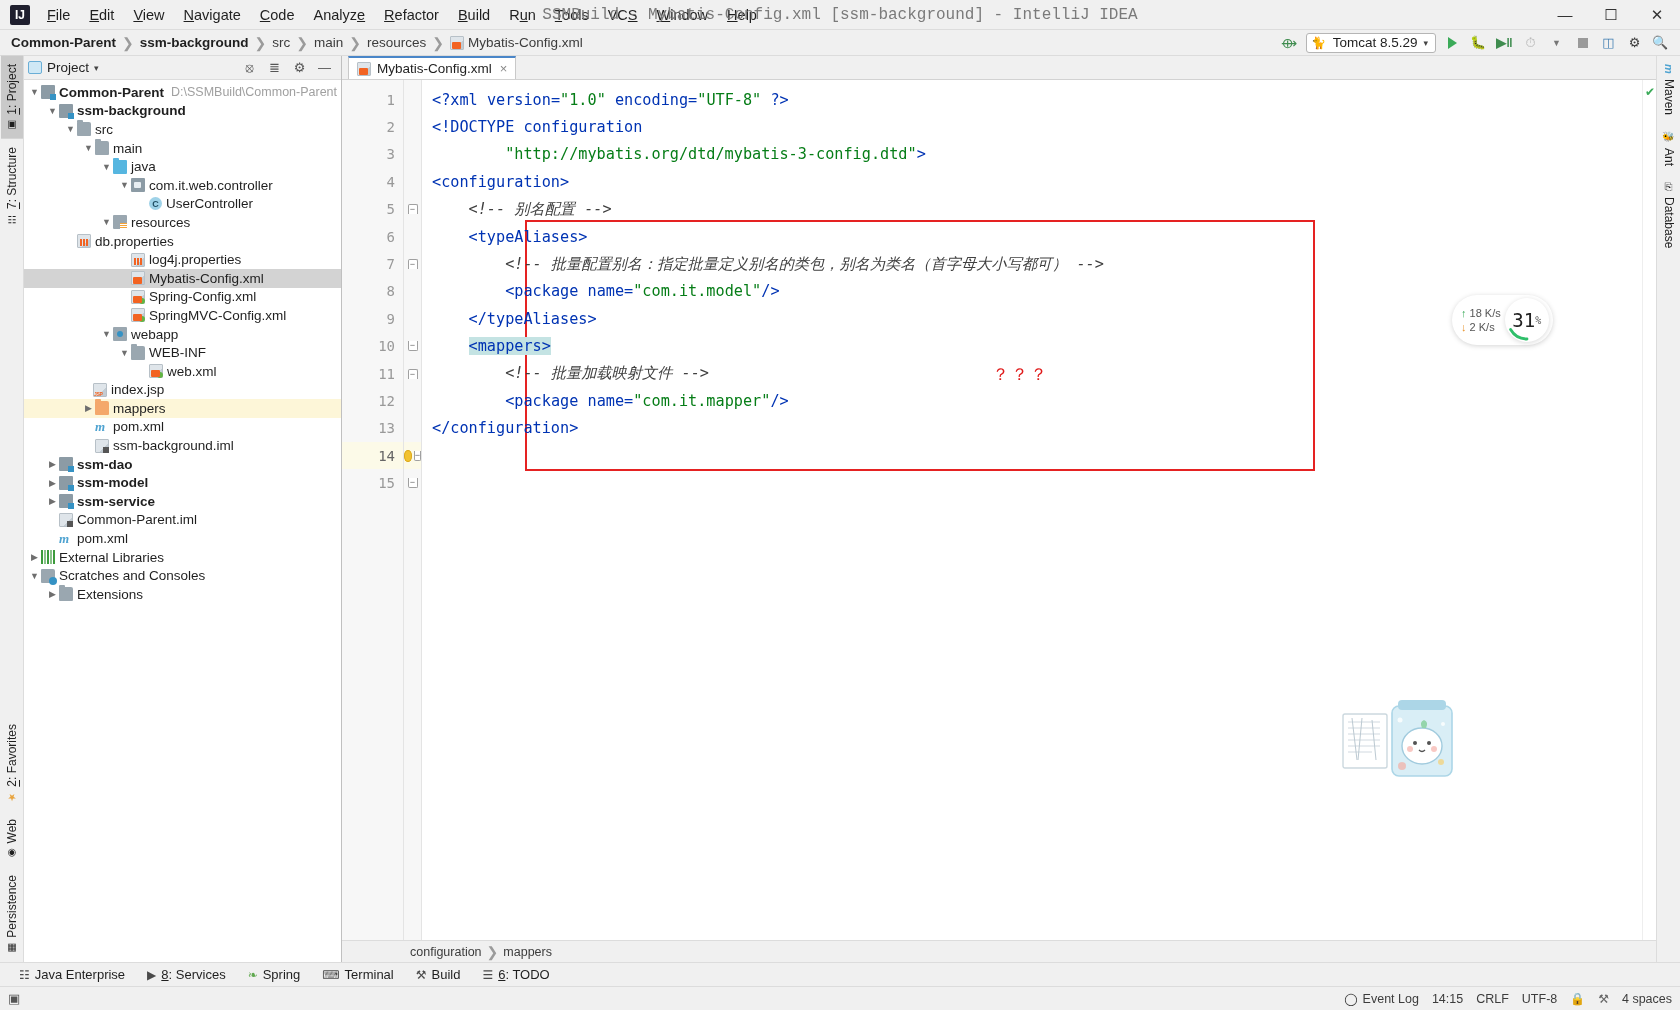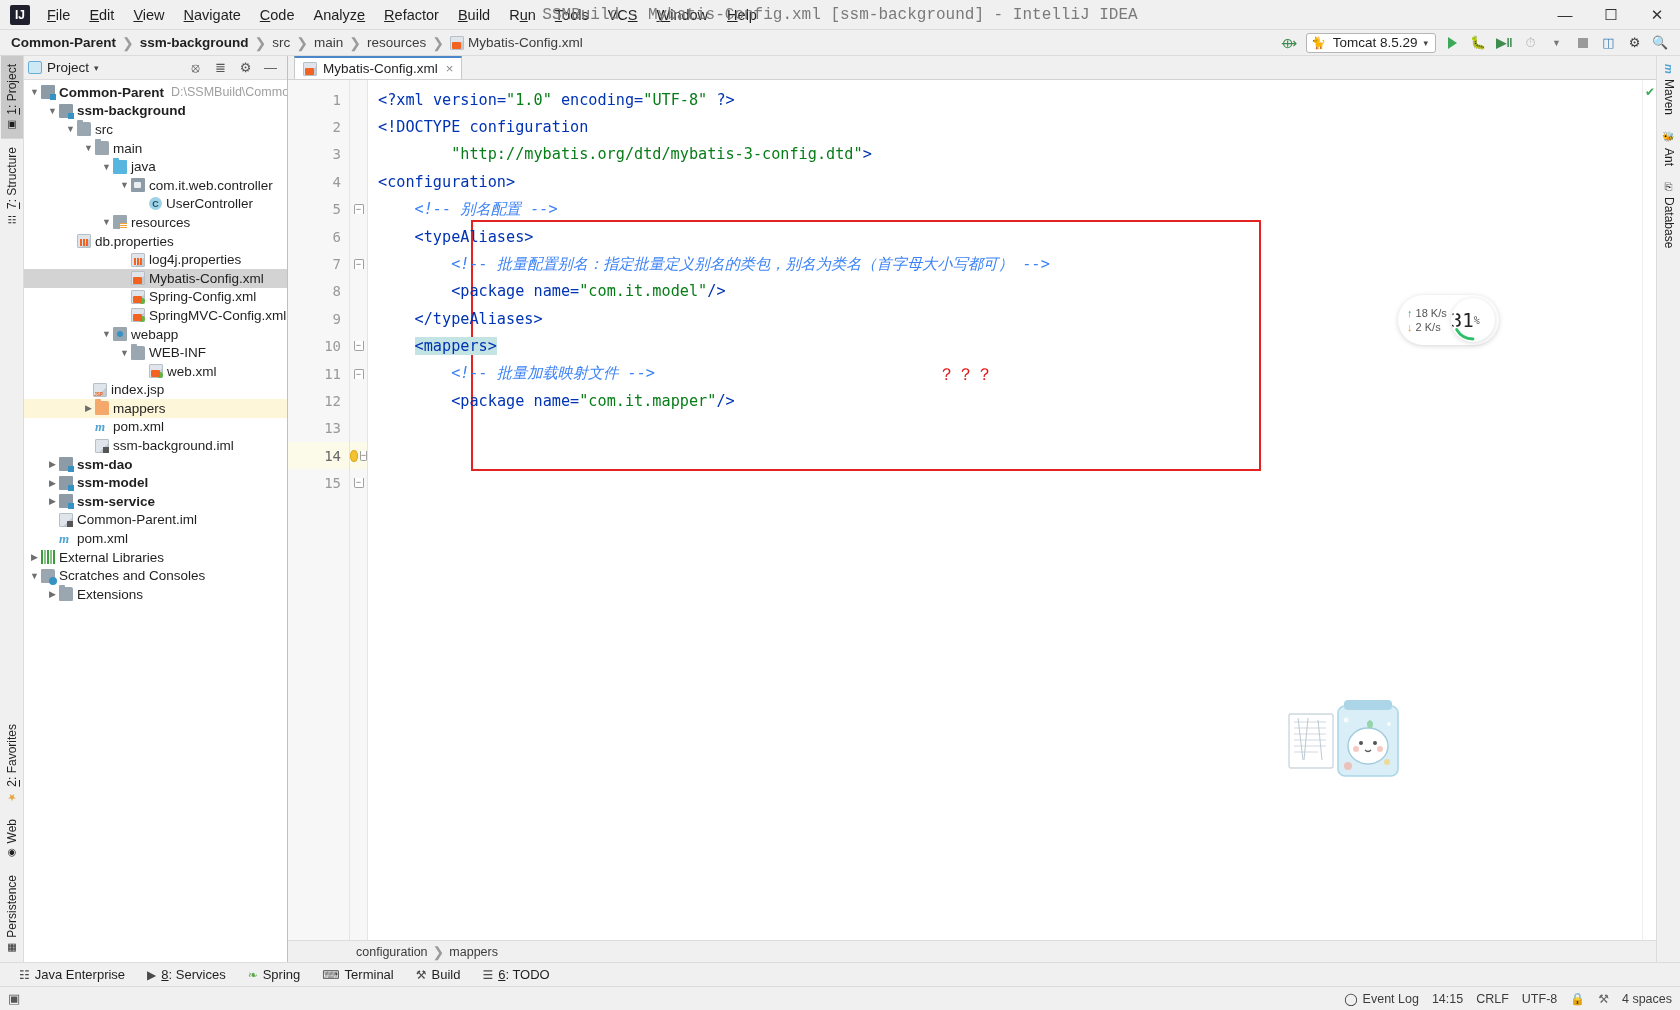--- a/index.html
+++ b/index.html
@@ -47,21 +47,21 @@
           display:flex; flex-direction:column; align-items:center; position:relative; }
   .rail.right { border-right:none; border-left:1px solid #dcdcdc; }
   .vtab { writing-mode:vertical-rl; font-size:12px; padding:8px 4px; white-space:nowrap;
           color:#1f1f1f; display:flex; align-items:center; gap:5px; }
   .vtab.sel { background:#c9c9c9; }
   .vtab.down { transform:rotate(180deg); }
   .vtab u { text-decoration:underline; }
   .rail-bottom { margin-top:auto; display:flex; flex-direction:column; align-items:center; }
 
   
-  .projpanel { width:264px; background:#fff; display:flex; flex-direction:column;
+  .projpanel { width:318px; background:#fff; display:flex; flex-direction:column;
                border-right:1px solid #c0c0c0; min-width:0; }
   .proj-head { height:24px; background:#f0f0f0; display:flex; align-items:center;
                padding:0 4px; gap:5px; border-bottom:1px solid #dcdcdc; flex:0 0 24px; }
   .proj-title { font-size:13.5px; display:flex; align-items:center; gap:5px; }
   .proj-head-right { margin-left:auto; display:flex; align-items:center; gap:6px; padding-right:3px; }
   .tree { flex:1 1 auto; overflow:hidden; padding-top:3px; font-size:13.5px; background:#fff; }
   .node { height:18.6px; display:flex; align-items:center; white-space:nowrap; padding-left:4px; }
   .node.sel { background:#d3d3d3; }
   .node.hl { background:#fdf6d8; }
   .node .tw { width:13px; display:inline-block; text-align:center; color:#6e6e6e; font-size:9px; flex:0 0 13px; }
@@ -141,34 +141,34 @@
 
   .code { flex:1 1 auto; position:relative; padding-top:6px; overflow:hidden;
           font-family:"DejaVu Sans Mono", monospace; font-size:15.2px; background:#fff; }
   .cline { height:27.4px; display:flex; align-items:center; padding-left:10px; white-space:pre; position:relative; }
   .cline.cur { background:#fcfae8; }
   .tk-tag   { color:#0033b3; }
   .tk-attr  { color:#0033b3; }
   .tk-val   { color:#067d17; }
   .tk-punc  { color:#0033b3; }
   .tk-txt   { color:#000; }
-  .tk-cmt   { color:#3b82f6; font-style:italic; }
+  .tk-cmt   { color:#404040; font-style:italic; }
   .tk-hl    { background:#c4e3e3; }
   .qmark    { color:#e01b1b; font-size:17px; letter-spacing:2px; }
   .caret    { display:inline-block; width:1.5px; height:19px; background:#000; vertical-align:-3px; }
 
   .redbox { position:absolute; border:2px solid #e52222; pointer-events:none; }
   .netwidget { position:absolute; display:flex; align-items:center; background:#fff;
                border-radius:30px; box-shadow:0 1px 5px rgba(0,0,0,.17); padding:3px 4px 3px 9px; }
   .netstats { font-size:11px; line-height:14px; color:#555; font-family:"Liberation Sans",sans-serif; }
   .netstats .up { color:#3aaa58; }
   .netstats .dn { color:#e8932d; }
   .netring { width:44px; height:44px; border-radius:50%; background:#fff;
              box-shadow:0 1px 5px rgba(0,0,0,.15); margin-left:4px;
-             display:flex; align-items:center; justify-content:flex-start; position:relative; }
+             display:flex; align-items:center; justify-content:center; position:relative; }
   .netring .num { font-size:19px; color:#222; }
   .netring .pc { font-size:10px; color:#555; }
 
   .mascot { position:absolute; width:116px; height:82px; opacity:.95; }
 
   
   .markrail { width:14px; flex:0 0 14px; background:#fff; border-left:1px solid #eee; position:relative; }
   .markrail .ok { position:absolute; top:5px; left:2px; color:#3aaa58; font-size:12px; }
 
   
@@ -567,20 +567,21 @@
             <div class="cline"><span class="tk-txt">        </span><span class="tk-val">"http://mybatis.org/dtd/mybatis-3-config.dtd"</span><span class="tk-punc">&gt;</span></div>
             <div class="cline"><span class="tk-tag">&lt;configuration&gt;</span></div>
             <div class="cline"><span class="tk-txt">    </span><span class="tk-cmt">&lt;!-- 别名配置 --&gt;</span></div>
             <div class="cline"><span class="tk-txt">    </span><span class="tk-tag">&lt;typeAliases&gt;</span></div>
             <div class="cline"><span class="tk-txt">        </span><span class="tk-cmt">&lt;!-- 批量配置别名：指定批量定义别名的类包，别名为类名（首字母大小写都可） --&gt;</span></div>
             <div class="cline"><span class="tk-txt">        </span><span class="tk-punc">&lt;</span><span class="tk-tag">package</span><span class="tk-txt"> </span><span class="tk-attr">name</span><span class="tk-punc">=</span><span class="tk-val">"com.it.model"</span><span class="tk-punc">/&gt;</span></div>
             <div class="cline"><span class="tk-txt">    </span><span class="tk-tag">&lt;/typeAliases&gt;</span></div>
             <div class="cline"><span class="tk-txt">    </span><span class="tk-tag tk-hl">&lt;mappers&gt;</span></div>
             <div class="cline"><span class="tk-txt">        </span><span class="tk-cmt">&lt;!-- 批量加载映射文件 --&gt;</span></div>
             <div class="cline"><span class="tk-txt">        </span><span class="tk-punc">&lt;</span><span class="tk-tag">package</span><span class="tk-txt"> </span><span class="tk-attr">name</span><span class="tk-punc">=</span><span class="tk-val">"com.it.mapper"</span><span class="tk-punc">/&gt;</span></div>
+            <div class="cline"><span class="tk-tag">&lt;/configuration&gt;</span></div>
           </div>
         <div class="markrail">
           <span class="ok">✔</span>
         </div>
       </div>
 
       <div class="editbread">
         <span>configuration</span>
         <span class="sep">❯</span>
         <span>mappers</span>

